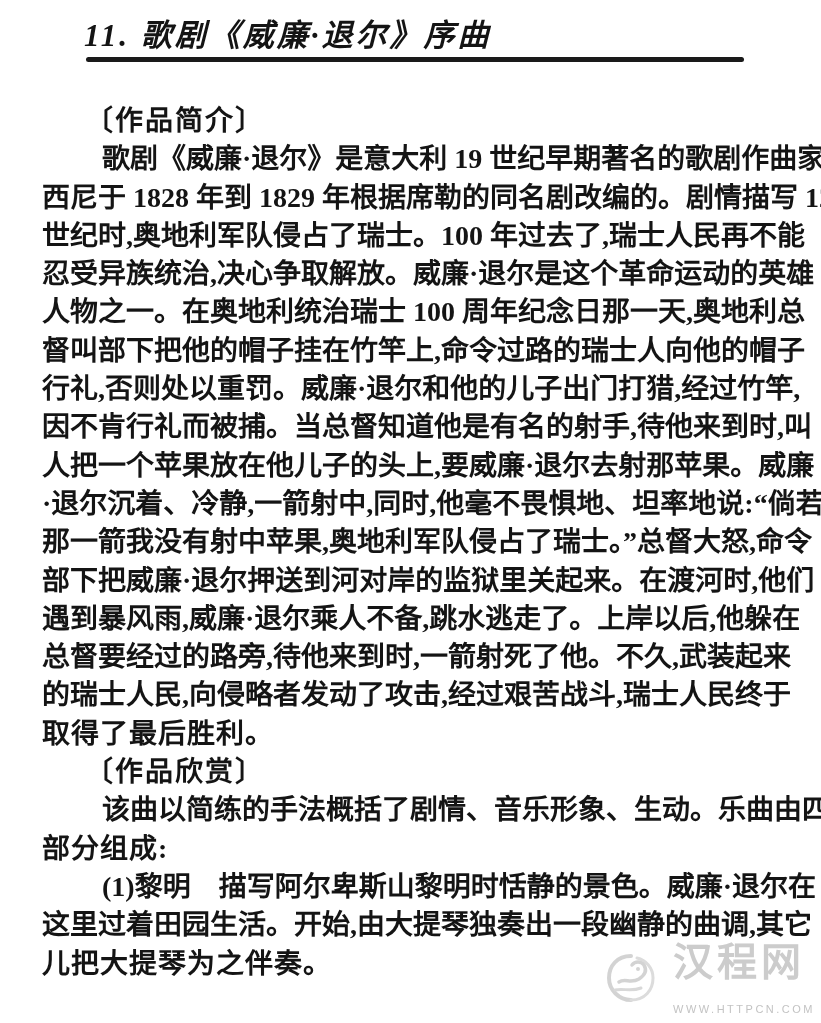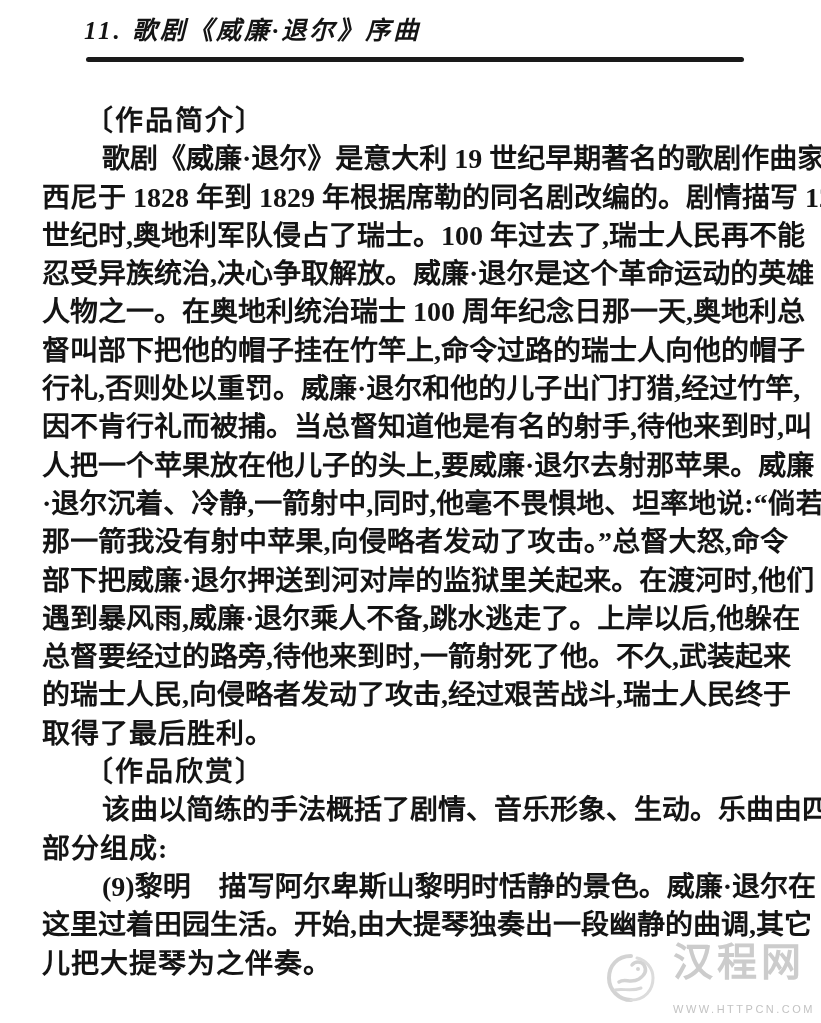--- a/index.html
+++ b/index.html
@@ -13,21 +13,21 @@
     height: 1023px;
     background: #ffffff;
     overflow: hidden;
     font-family: "Liberation Serif", "DejaVu Serif", serif;
     color: #141414;
   }
   .doc-title {
     position: absolute;
     left: 84px;
     top: 10px;
-    font-size: 25px;
+    font-size: 31px;
     font-weight: 700;
     font-style: italic;
     letter-spacing: 3px;
     white-space: nowrap;
   }
   .title-underline {
     position: absolute;
     left: 86px;
     top: 57px;
     width: 658px;
@@ -106,31 +106,31 @@
     <div class="line indent">歌剧《威廉·退尔》是意大利 19 世纪早期著名的歌剧作曲家罗</div>
     <div class="line">西尼于 1828 年到 1829 年根据席勒的同名剧改编的。剧情描写 12</div>
     <div class="line">世纪时,奥地利军队侵占了瑞士。100 年过去了,瑞士人民再不能</div>
     <div class="line">忍受异族统治,决心争取解放。威廉·退尔是这个革命运动的英雄</div>
     <div class="line">人物之一。在奥地利统治瑞士 100 周年纪念日那一天,奥地利总</div>
     <div class="line">督叫部下把他的帽子挂在竹竿上,命令过路的瑞士人向他的帽子</div>
     <div class="line">行礼,否则处以重罚。威廉·退尔和他的儿子出门打猎,经过竹竿,</div>
     <div class="line">因不肯行礼而被捕。当总督知道他是有名的射手,待他来到时,叫</div>
     <div class="line">人把一个苹果放在他儿子的头上,要威廉·退尔去射那苹果。威廉</div>
     <div class="line">·退尔沉着、冷静,一箭射中,同时,他毫不畏惧地、坦率地说:“倘若</div>
-    <div class="line">那一箭我没有射中苹果,向侵略者发动了攻击。”总督大怒,命令</div>
+    <div class="line">那一箭我没有射中苹果,奥地利军队侵占了瑞士。”总督大怒,命令</div>
     <div class="line">部下把威廉·退尔押送到河对岸的监狱里关起来。在渡河时,他们</div>
     <div class="line">遇到暴风雨,威廉·退尔乘人不备,跳水逃走了。上岸以后,他躲在</div>
     <div class="line">总督要经过的路旁,待他来到时,一箭射死了他。不久,武装起来</div>
     <div class="line">的瑞士人民,向侵略者发动了攻击,经过艰苦战斗,瑞士人民终于</div>
     <div class="line last">取得了最后胜利。</div>
 
     <div class="line heading">〔作品欣赏〕</div>
     <div class="line indent">该曲以简练的手法概括了剧情、音乐形象、生动。乐曲由四个</div>
     <div class="line last">部分组成:</div>
-    <div class="line indent">(9)黎明　描写阿尔卑斯山黎明时恬静的景色。威廉·退尔在</div>
+    <div class="line indent">(1)黎明　描写阿尔卑斯山黎明时恬静的景色。威廉·退尔在</div>
     <div class="line">这里过着田园生活。开始,由大提琴独奏出一段幽静的曲调,其它</div>
     <div class="line last">儿把大提琴为之伴奏。</div>
 
   </div>
 
   <div class="watermark">
     <svg class="wm-logo" viewBox="0 0 60 60" fill="none" xmlns="http://www.w3.org/2000/svg">
       <path d="M30 8 C16 8 8 18 8 30 C8 42 18 52 30 52" stroke="#cccccc" stroke-width="4" stroke-linecap="round"></path>
       <path d="M30 52 C44 52 52 42 52 30 C52 20 45 12 36 10" stroke="#d6d6d6" stroke-width="3" stroke-linecap="round"></path>
       <path d="M18 34 C24 30 30 36 38 31 C44 27 46 22 43 17 C40 13 34 13 31 17" stroke="#cccccc" stroke-width="3.5" stroke-linecap="round"></path>

